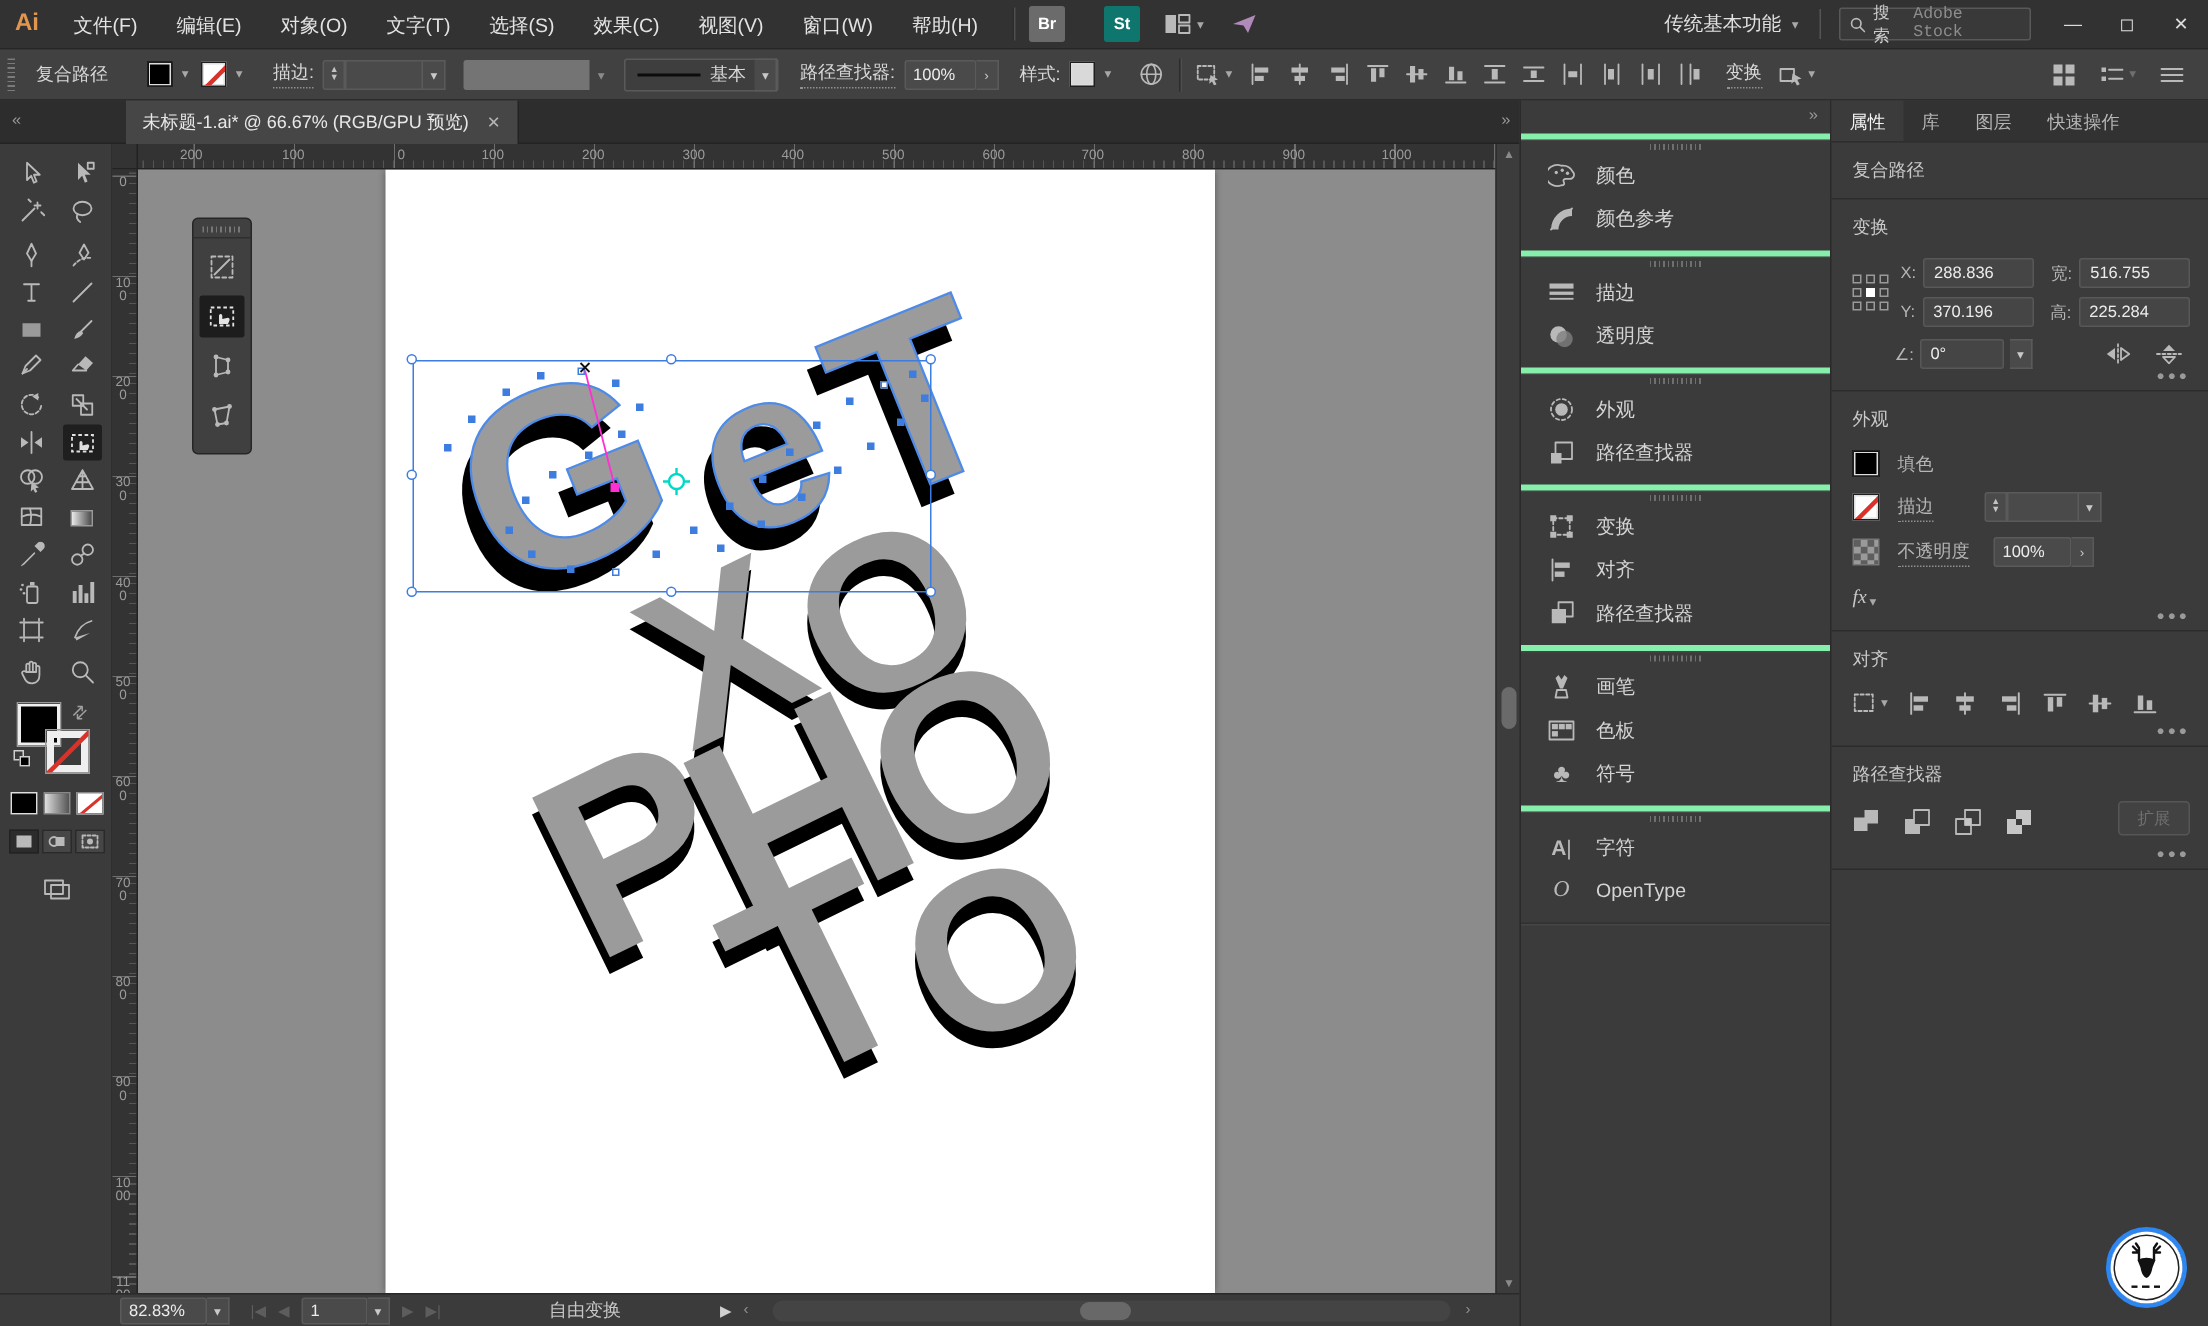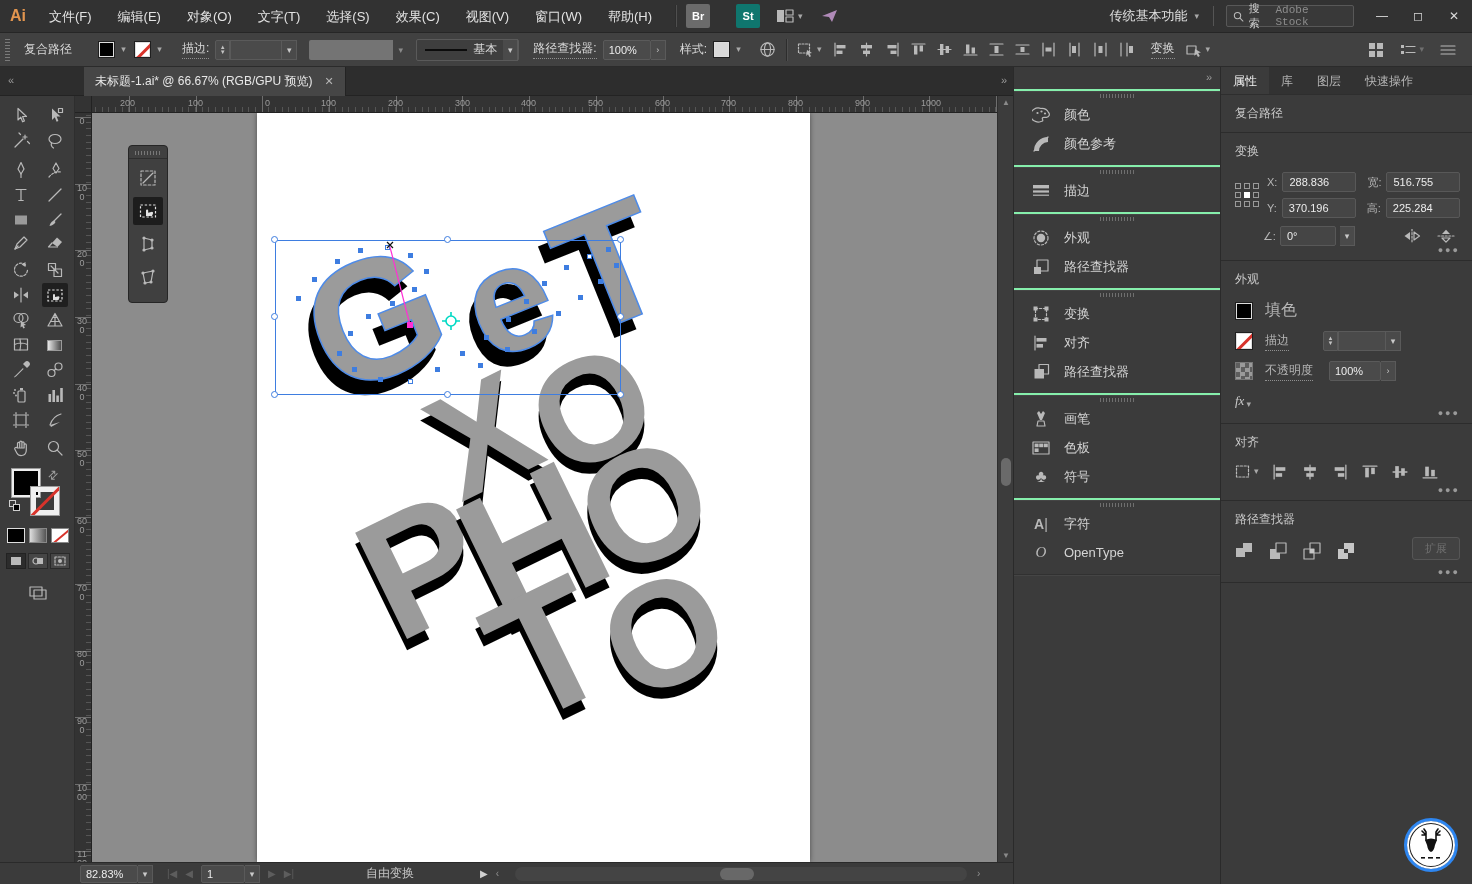--- a/index.html
+++ b/index.html
@@ -74,21 +74,21 @@
 #vscroll .thumb{position:absolute;left:3px;top:362px;width:10px;height:28px;background:#6a6a6a;border-radius:5px}
 .scr-ar{position:absolute;left:0;width:16px;text-align:center;color:#8a8a8a;font-size:8px}
 
 #statusbar{left:0;top:862px;width:1013px;height:22px;background:#3b3b3b;border-top:1px solid #2a2a2a;display:flex;align-items:center;font-size:11px;color:#c9c9c9}
 .navic{color:#8f8f8f;font-size:10px;padding:0 4px}
 .navic.dim{color:#5d5d5d}
 #hscroll{position:relative;width:452px;height:14px;background:#444;border-radius:7px;margin-left:12px}
 #hscroll .thumb{position:absolute;left:205px;top:1px;width:34px;height:12px;background:#686868;border-radius:6px}
 
 #dock{left:1013px;top:67px;width:207px;height:817px;background:#3b3b3b;border-left:1px solid #2a2a2a}
-.dock-group{position:relative;border-top:2px solid #86efac;box-shadow:0 1px 0 #454545 inset;padding:9px 0 7px}
+.dock-group{position:relative;border-top:4px solid #86efac;box-shadow:0 1px 0 #454545 inset;padding:9px 0 7px}
 .dock-group::before{content:"";position:absolute;top:3px;left:50%;width:34px;height:4px;margin-left:-17px;background:repeating-linear-gradient(90deg,#6f6f6f 0 1px,transparent 1px 3px)}
 .dock-item{height:29px;display:flex;align-items:center;padding-left:17px;font-size:13px;color:#d4d4d4;cursor:default}
 .dock-ic{width:20px;height:20px;margin-right:13px;display:flex;align-items:center;justify-content:center}
 
 #props{left:1220px;top:67px;width:252px;height:817px;background:#3b3b3b;border-left:1px solid #2a2a2a}
 .ptabs{height:28px;background:#323232;display:flex;border-bottom:1px solid #2e2e2e}
 .ptab{padding:0 12px;line-height:28px;font-size:12px;color:#b5b5b5;cursor:default}
 .ptab.active{background:#3b3b3b;color:#f2f2f2}
 .psec{padding:10px 14px 14px;border-bottom:1px solid #2c2c2c;position:relative}
 .ptitle{font-size:12px;color:#c9c9c9}
@@ -766,20 +766,29 @@
     <div class="dock-item">
         <span class="dock-ic">
           <svg width="18" height="14" viewBox="0 0 18 14">
             <rect class="icf" x="1" y="1" width="16" height="3.4"></rect>
             <rect class="icf" x="1" y="6.4" width="16" height="2.2"></rect>
             <rect class="icf" x="1" y="10.6" width="16" height="1.2"></rect>
           </svg>
         </span>
         <span>描边</span>
       </div>
+    <div class="dock-item">
+        <span class="dock-ic">
+          <svg width="18" height="16" viewBox="0 0 18 16">
+            <circle cx="7" cy="7" r="5.5" fill="#b9b9b9"></circle>
+            <circle cx="11" cy="10" r="5.5" fill="#7f7f7f" opacity=".8"></circle>
+          </svg>
+        </span>
+        <span>透明度</span>
+      </div>
   </div>
   <div class="dock-group">
     <div class="dock-item">
         <span class="dock-ic">
           <svg width="18" height="18" viewBox="0 0 18 18">
             <circle class="ic" cx="9" cy="9" r="7" stroke-dasharray="2.2 2"></circle>
             <circle class="icf" cx="9" cy="9" r="4.2"></circle>
           </svg>
         </span>
         <span>外观</span>
@@ -936,21 +945,21 @@
           <path class="ic" d="M5 9 h8 L9 13.2z"></path>
         </svg>
     </div>
     <span class="dots">●●●</span>
   </div>
 
   <div class="psec">
     <div class="ptitle">外观</div>
     <div class="flex" style="margin-top:12px;gap:12px">
       <div class="swatch16" style="background:#000;width:18px;height:18px"></div>
-      <span class="plbl" style="font-size:16px">填色</span>
+      <span class="plbl" style="font-size:12px">填色</span>
     </div>
     <div class="flex" style="margin-top:10px;gap:12px">
       <div class="swatch16 none-sw" style="width:18px;height:18px"></div>
       <span class="plbl ulbl" style="font-size:12px">描边</span>
       <div class="flex" style="margin-left:22px">
         <div class="stepper">
             <span>▲</span>
             <span>▼</span>
           </div>
         <input class="fld" style="width: 48px; border-radius: 0px;" readonly="">

